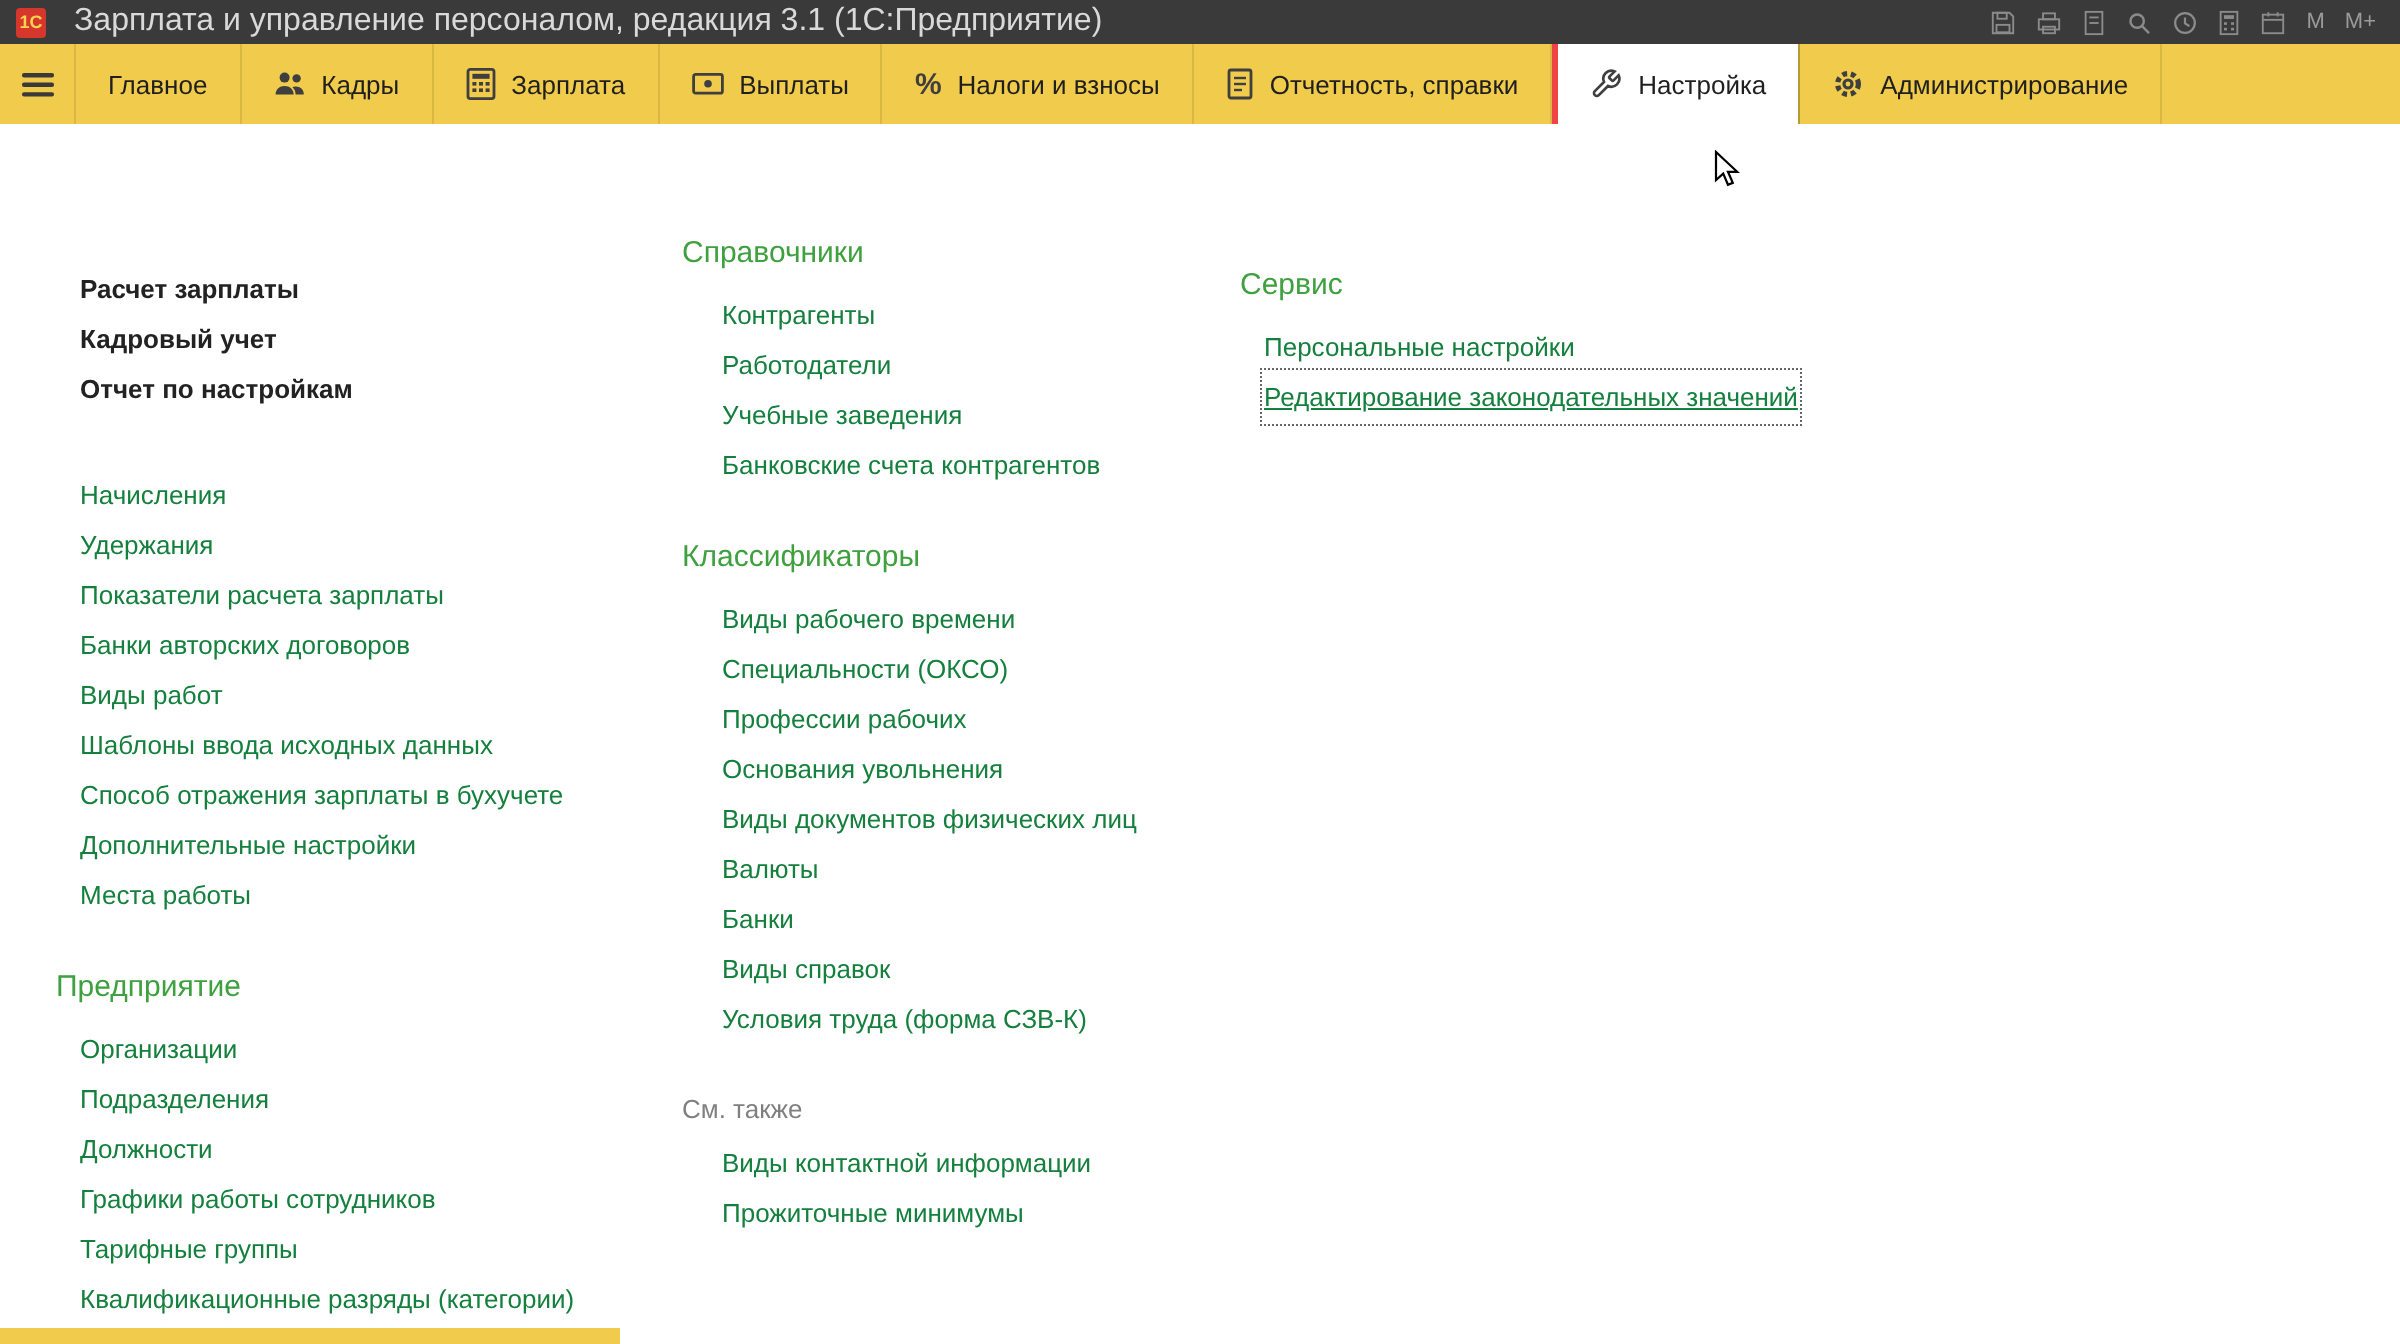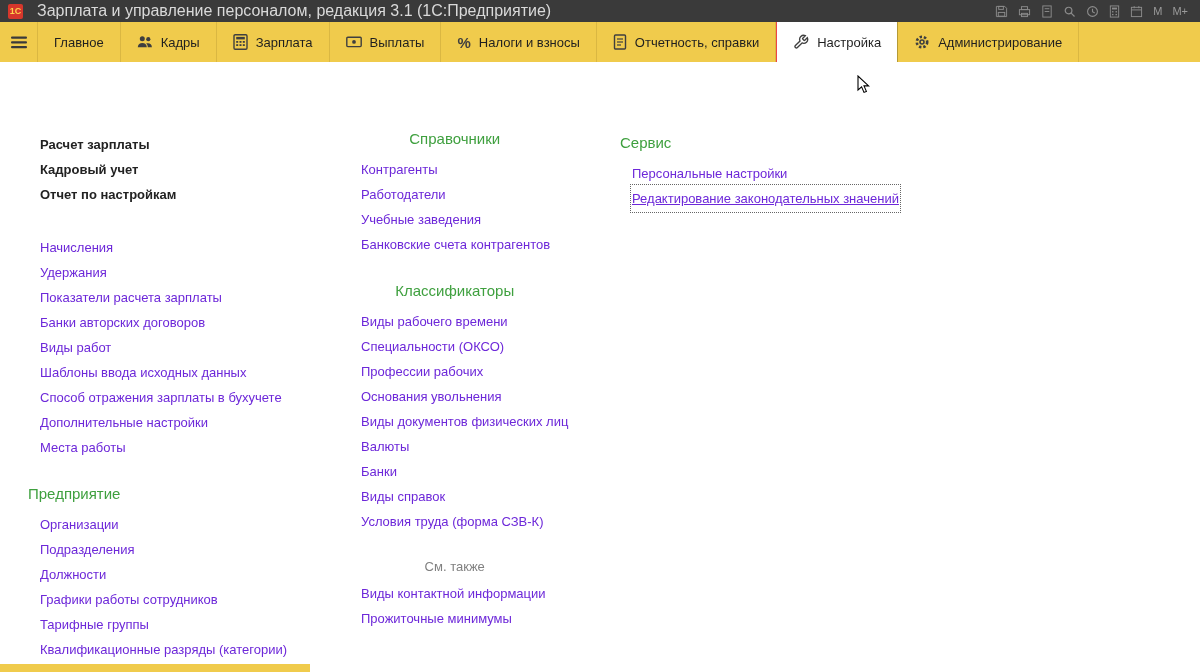--- a/index.html
+++ b/index.html
@@ -34,33 +34,33 @@
     cursor:pointer; border-right:1px solid rgba(120,95,20,.18);
   }
   .tab {
     display:flex; align-items:center; gap:8px; padding:0 16px;
     font-size:13px; color:#1f1f1f; cursor:pointer; white-space:nowrap;
     border-right:1px solid rgba(120,95,20,.18);
   }
   .tab .ticon { display:flex; align-items:center; }
   .tab.active {
     background:#ffffff;
-    border-left:1px solid #ef4444; border-right:1px solid #b59a35;
+    border-left:3px solid #ef4444; border-right:1px solid #b59a35;
   }
   .pct { font-weight:bold; font-size:15px; color:#3f3f3f; }
 
   
   .content { position:absolute; top:62px; left:0; right:0; bottom:0; background:#fff; }
   .mcol { position:absolute; }
   .col1 { left:28px; top:70px; }
-  .col2 { left:341px; top:64px;text-align:center; }
+  .col2 { left:341px; top:52px; }
   .col3 { left:620px; top:68px; }
 
   .mlink {
-    height:25px; line-height:25px; font-size:13px; color:#6d28d9;
+    height:25px; line-height:25px; font-size:13px; color:#15803d;
     cursor:pointer; white-space:nowrap; width:max-content;
   }
   .mlink.bold { font-weight:bold; color:#222; }
   .indent { margin-left:12px; }
   .indent20 { margin-left:20px; }
   .gap-sm { margin-top:28px; }
   .mheader {
     font-size:15px; color:#3fa03f; height:25px; line-height:25px;
     margin-top:21px; margin-bottom:6px; white-space:nowrap; cursor:default;
   }

